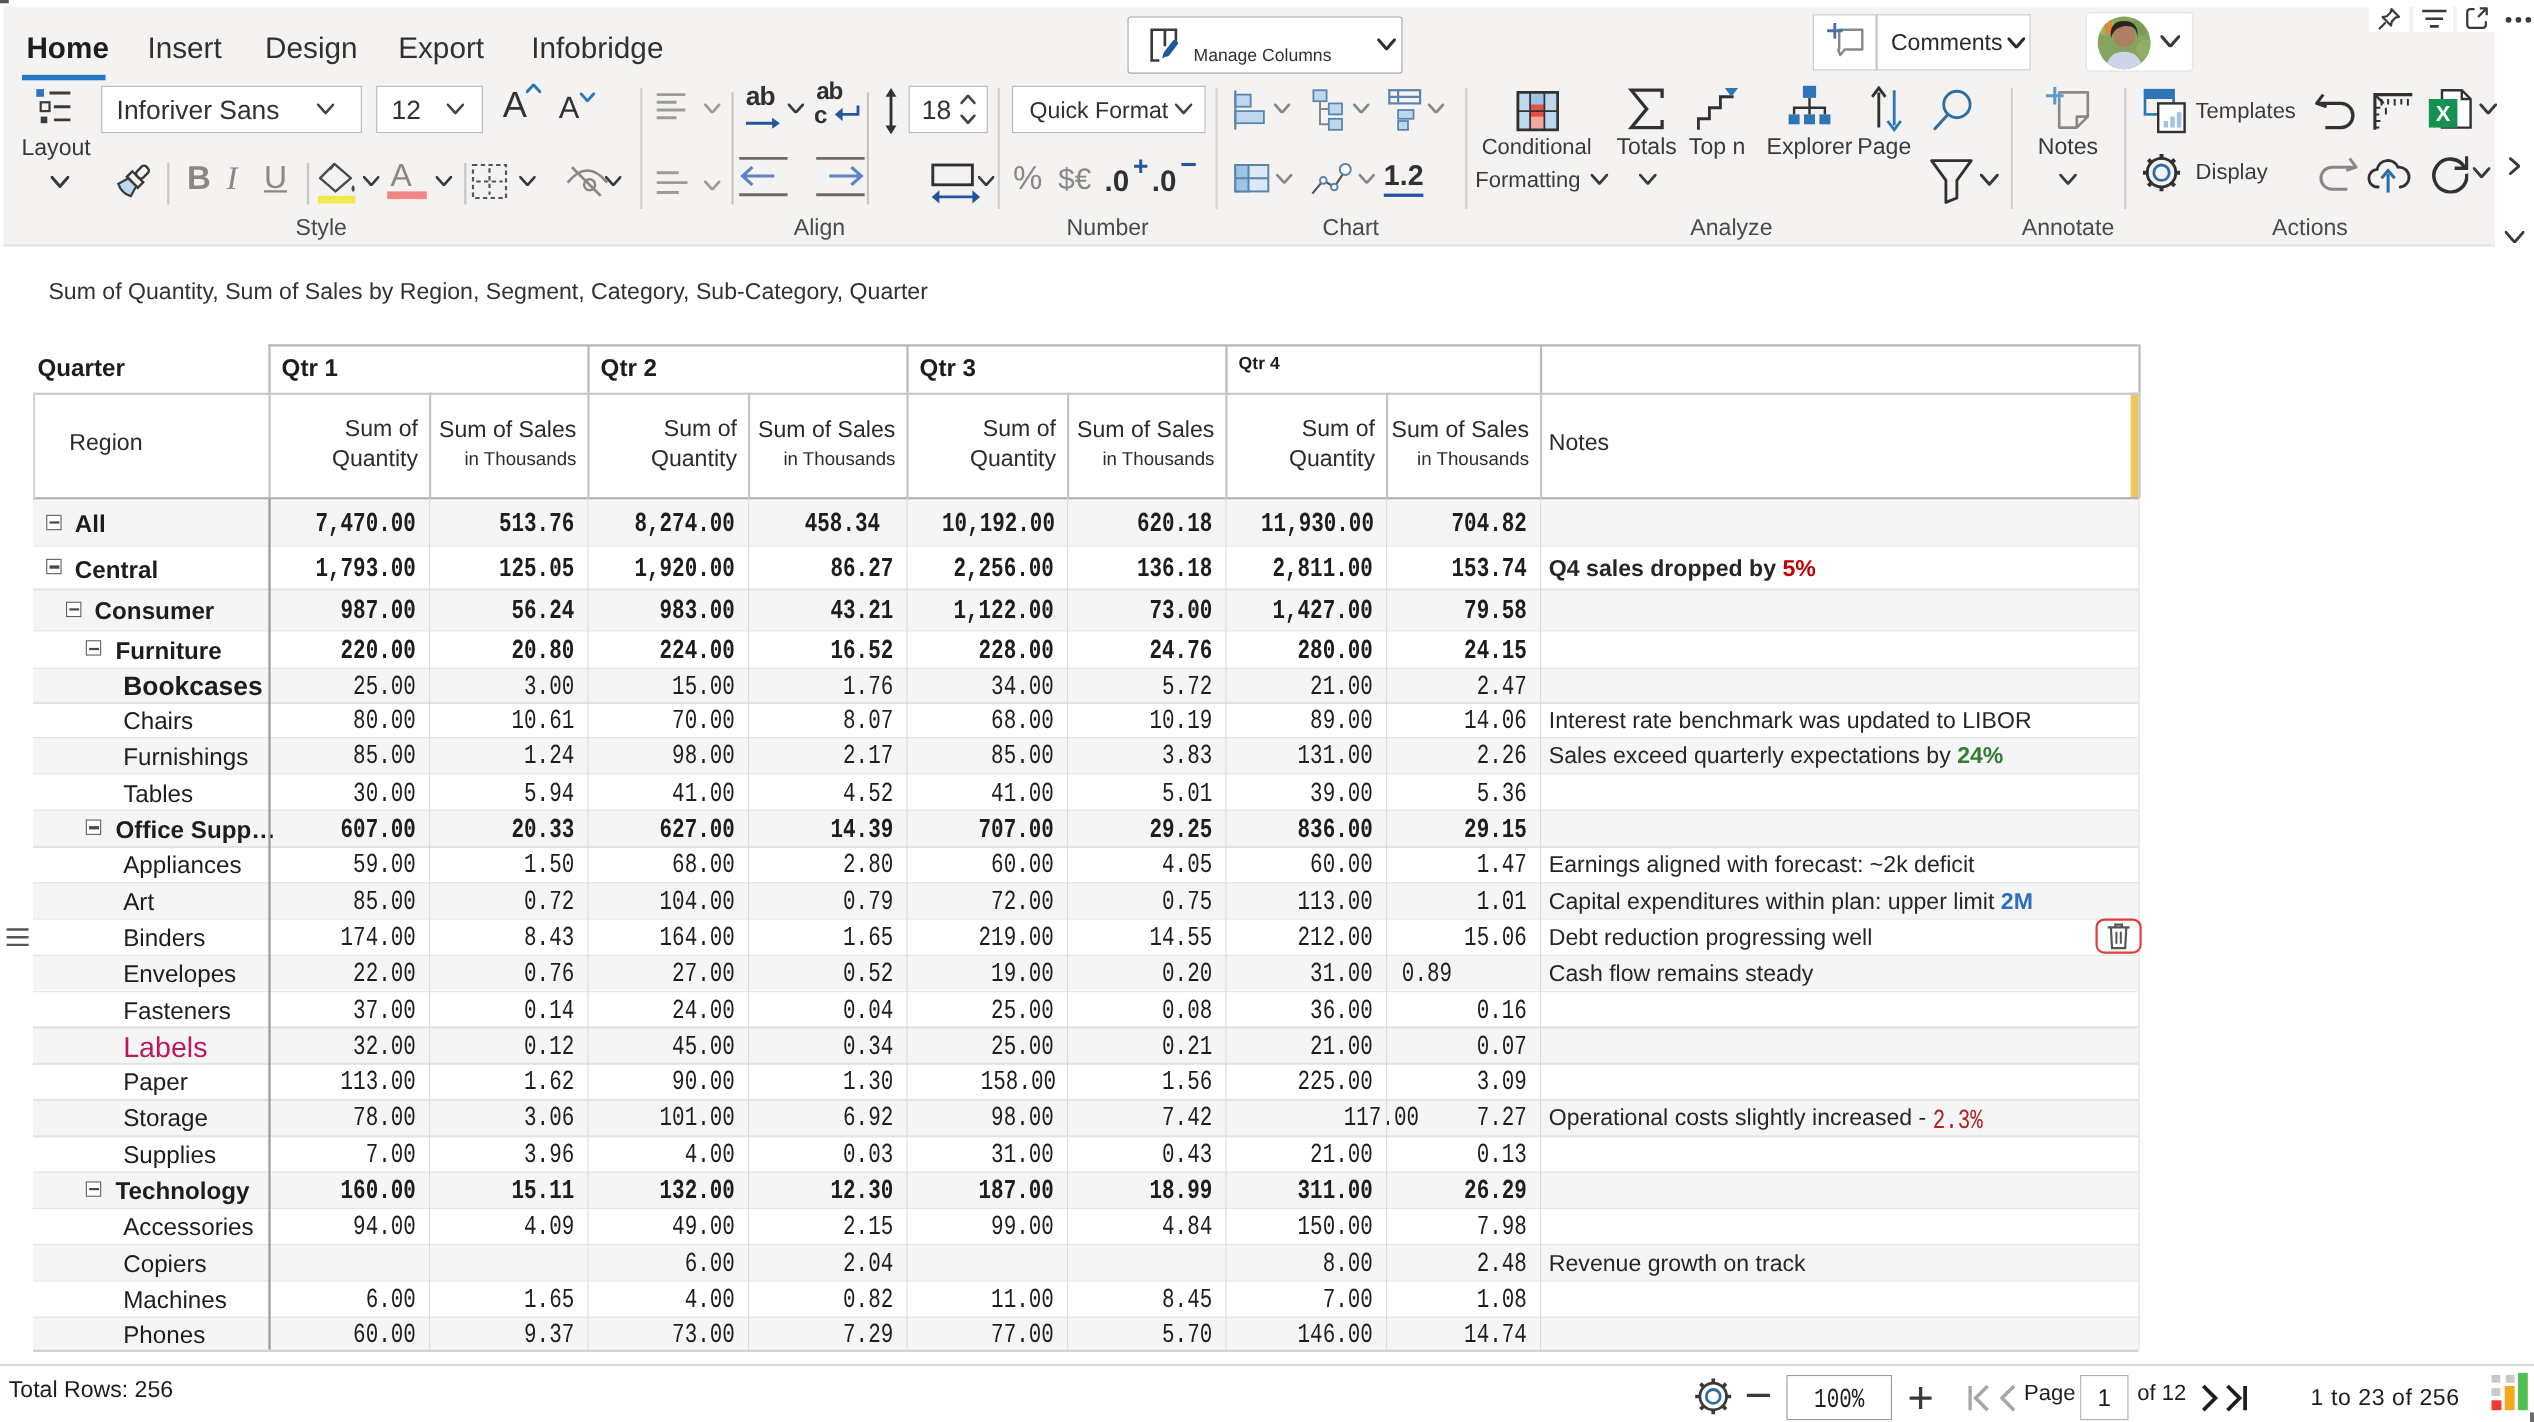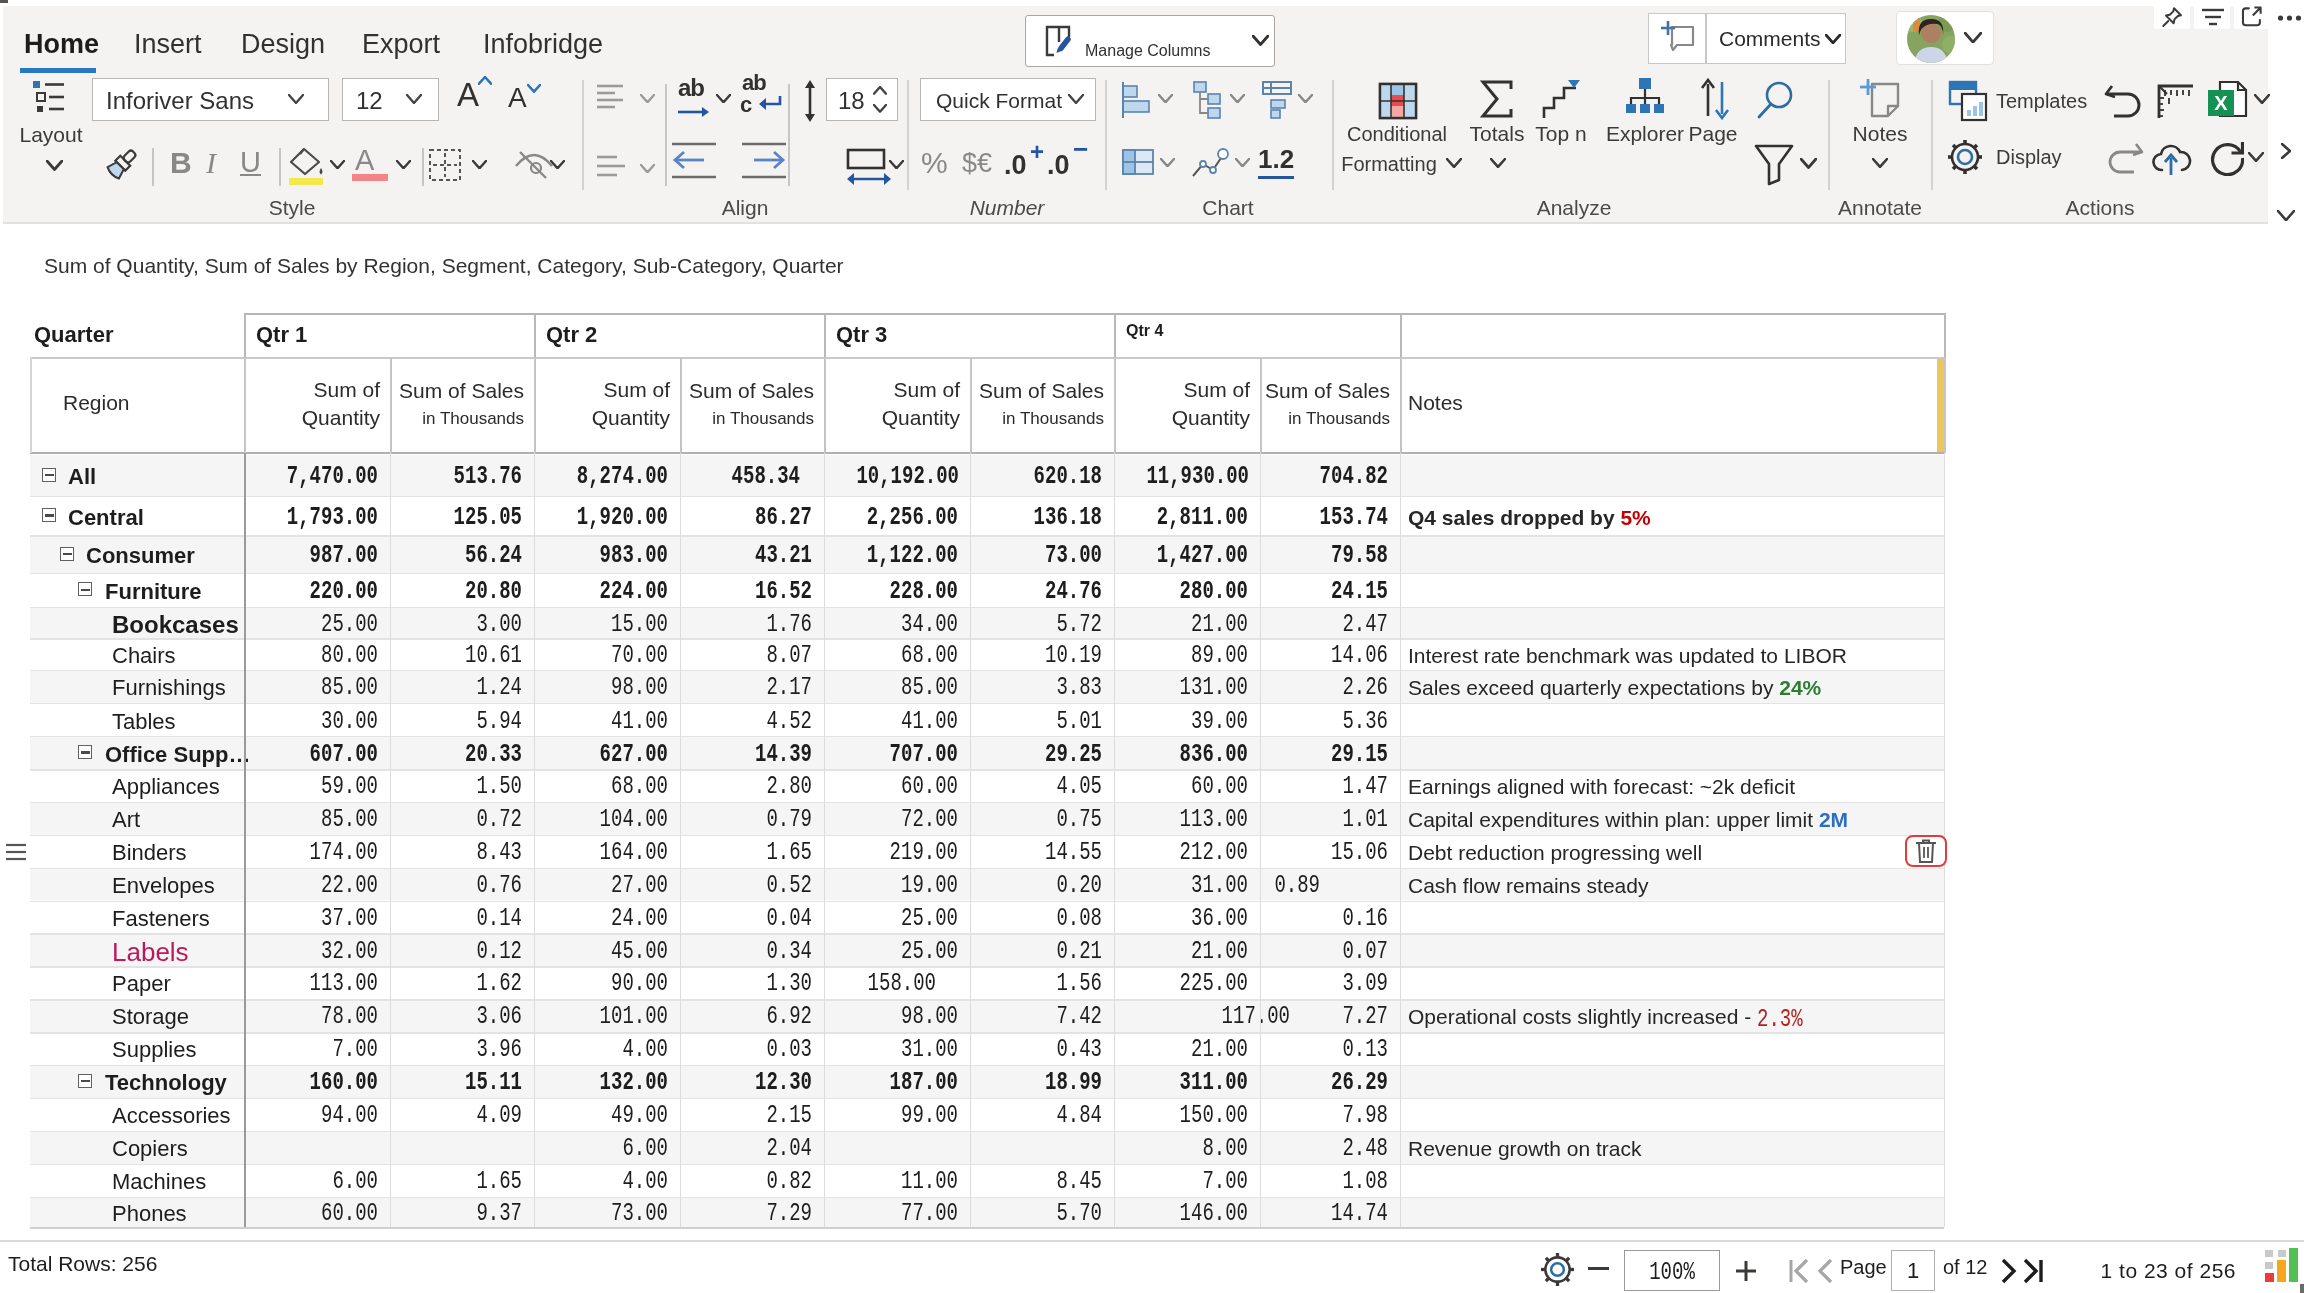--- a/index.html
+++ b/index.html
@@ -235,21 +235,21 @@
 <div class="abs" style="left:936px;top:89px;font-size:21px;color:#323130;font-weight:normal;white-space:nowrap;">Quick Format</div>
 <svg class="abs" style="left:1068px;top:94px" width="16" height="9.92">
     <path d="M1 1 L8.0 8.92 L15 1" fill="none" stroke="#444" stroke-width="2.4" stroke-linecap="round" stroke-linejoin="round"></path>
   </svg>
 <div class="abs" style="left:921px;top:146px;font-size:30px;color:#8a8886;font-weight:normal;white-space:nowrap;">%</div>
 <div class="abs" style="left:962px;top:148px;font-size:27px;color:#8a8886;font-weight:normal;white-space:nowrap;">$€</div>
 <div class="abs" style="left:1004px;top:150px;font-size:27px;color:#323130;font-weight:bold;white-space:nowrap;">.0</div>
 <div class="abs" style="left:1030px;top:138px;font-size:24px;color:#2456a0;font-weight:bold;white-space:nowrap;">+</div>
 <div class="abs" style="left:1047px;top:150px;font-size:27px;color:#323130;font-weight:bold;white-space:nowrap;">.0</div>
 <div class="abs" style="left:1073px;top:134px;font-size:26px;color:#2456a0;font-weight:bold;white-space:nowrap;">−</div>
-<div class="abs" style="left:807px;top:196px;width:400px;text-align:center;font-size:21px;color:#4a4a49;font-weight:normal;white-space:nowrap;font-style:italic;">Number</div>
+<div class="abs" style="left:807px;top:196px;width:400px;text-align:center;font-size:21px;color:#4a4a49;font-weight:normal;white-space:nowrap;">Number</div>
 <div class="abs" style="left:1105px;top:80px;width:1.5px;height:110px;background:#d4d2d0"></div>
 <svg class="abs" style="left:1121px;top:82px" width="34" height="36" viewBox="0 0 34 36">
     <rect x="2" y="4" width="14" height="11" fill="#bdd7ee" stroke="#5b84ad" stroke-width="1.6"></rect>
     <rect x="2" y="19" width="26" height="11" fill="#bdd7ee" stroke="#5b84ad" stroke-width="1.6"></rect>
     <line x1="2" y1="0" x2="2" y2="36" stroke="#5b84ad" stroke-width="2"></line>
   </svg>
 <svg class="abs" style="left:1158px;top:94px" width="15" height="9.3">
     <path d="M1 1 L7.5 8.3 L14 1" fill="none" stroke="#8a8886" stroke-width="2.4" stroke-linecap="round" stroke-linejoin="round"></path>
   </svg>
 <svg class="abs" style="left:1192px;top:80px" width="36" height="40" viewBox="0 0 36 40">
@@ -615,21 +615,21 @@
 <div class="abs" style="left:824px;top:933.5px;width:134px;line-height:32.9px;text-align:right"><span class="n" style="">25.00</span></div>
 <div class="abs" style="left:970px;top:933.5px;width:132px;line-height:32.9px;text-align:right"><span class="n" style="">0.21</span></div>
 <div class="abs" style="left:1114px;top:933.5px;width:134px;line-height:32.9px;text-align:right"><span class="n" style="">21.00</span></div>
 <div class="abs" style="left:1260px;top:933.5px;width:128px;line-height:32.9px;text-align:right"><span class="n" style="">0.07</span></div>
 <div class="abs" style="left:30px;top:966.4px;width:1914px;height:32.9px;background:#ffffff"></div>
 <div class="abs" style="left:112px;top:968.4px;line-height:32.9px;font-size:22px;color:#1d1d1d;font-weight:normal;white-space:nowrap">Paper</div>
 <div class="abs" style="left:244px;top:966.4px;width:134px;line-height:32.9px;text-align:right"><span class="n" style="">113.00</span></div>
 <div class="abs" style="left:390px;top:966.4px;width:132px;line-height:32.9px;text-align:right"><span class="n" style="">1.62</span></div>
 <div class="abs" style="left:534px;top:966.4px;width:134px;line-height:32.9px;text-align:right"><span class="n" style="">90.00</span></div>
 <div class="abs" style="left:680px;top:966.4px;width:132px;line-height:32.9px;text-align:right"><span class="n" style="">1.30</span></div>
-<div class="abs" style="left:824px;top:966.4px;width:134px;line-height:32.9px;text-align:center"><span class="n" style="">158.00</span></div>
+<div class="abs" style="left:870px;top:966.4px;width:134px;line-height:32.9px;text-align:left"><span class="n" style="">158.00</span></div>
 <div class="abs" style="left:970px;top:966.4px;width:132px;line-height:32.9px;text-align:right"><span class="n" style="">1.56</span></div>
 <div class="abs" style="left:1114px;top:966.4px;width:134px;line-height:32.9px;text-align:right"><span class="n" style="">225.00</span></div>
 <div class="abs" style="left:1260px;top:966.4px;width:128px;line-height:32.9px;text-align:right"><span class="n" style="">3.09</span></div>
 <div class="abs" style="left:30px;top:999.2px;width:1914px;height:32.9px;background:#f5f5f5"></div>
 <div class="abs" style="left:112px;top:1001.2px;line-height:32.9px;font-size:22px;color:#1d1d1d;font-weight:normal;white-space:nowrap">Storage</div>
 <div class="abs" style="left:244px;top:999.2px;width:134px;line-height:32.9px;text-align:right"><span class="n" style="">78.00</span></div>
 <div class="abs" style="left:390px;top:999.2px;width:132px;line-height:32.9px;text-align:right"><span class="n" style="">3.06</span></div>
 <div class="abs" style="left:534px;top:999.2px;width:134px;line-height:32.9px;text-align:right"><span class="n" style="">101.00</span></div>
 <div class="abs" style="left:680px;top:999.2px;width:132px;line-height:32.9px;text-align:right"><span class="n" style="">6.92</span></div>
 <div class="abs" style="left:824px;top:999.2px;width:134px;line-height:32.9px;text-align:right"><span class="n" style="">98.00</span></div>

